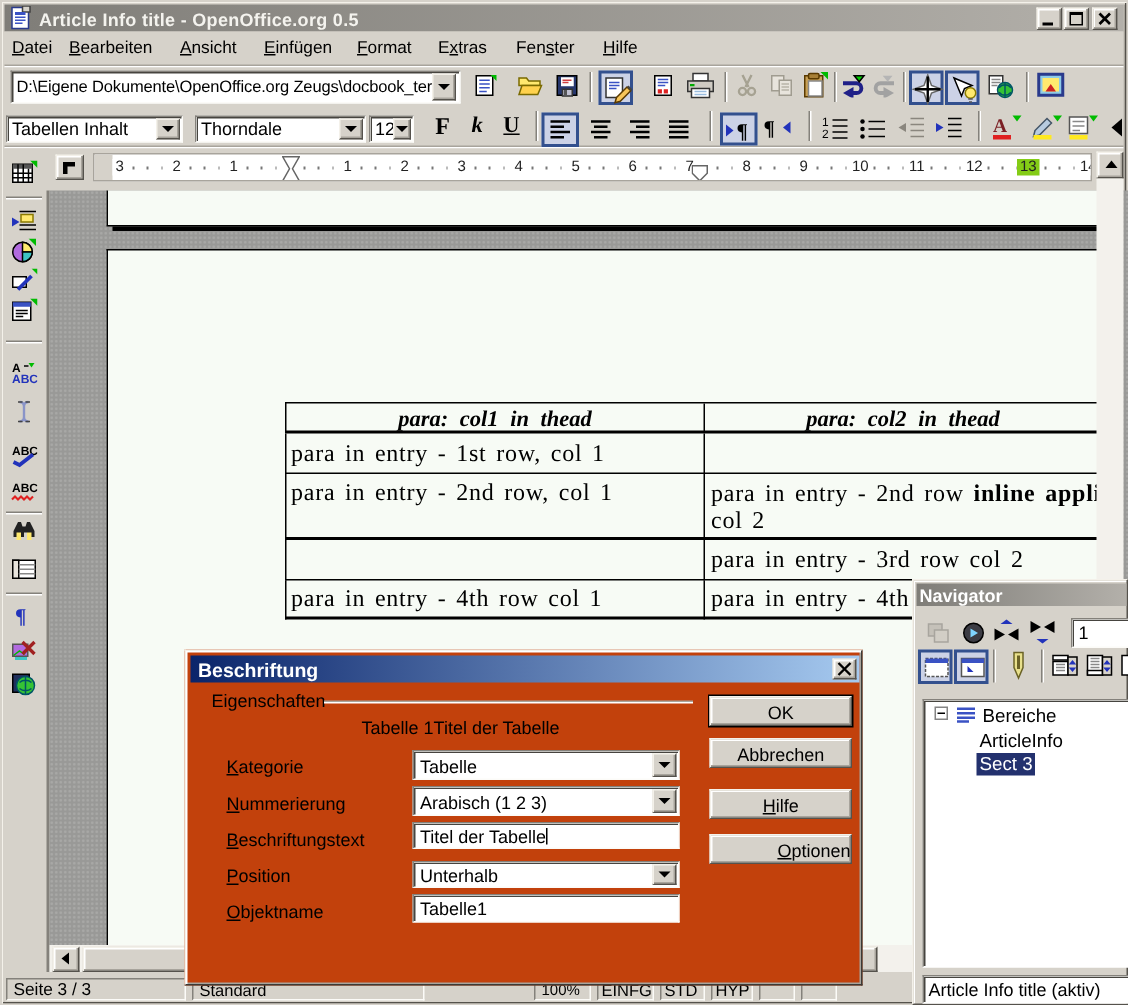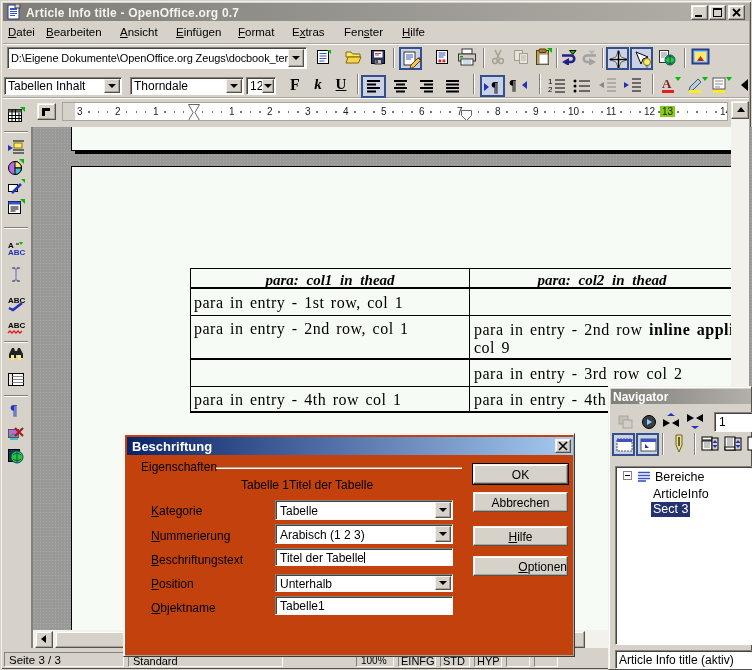--- a/index.html
+++ b/index.html
@@ -20,21 +20,21 @@
 <div class="abs" style="left:6px;top:4px;width:16px;height:16px">
 <svg width="16" height="16" viewBox="0 0 16 16">
       <rect x="2" y="1" width="11" height="14" fill="#fff" stroke="#2a3a8c" stroke-width="1"></rect>
       <rect x="9" y="0" width="5" height="4" fill="#d6d2ca" stroke="#404040" stroke-width="1"></rect>
       <rect x="4" y="4" width="7" height="2" fill="#3a52c4"></rect>
       <rect x="4" y="7" width="7" height="1" fill="#3a52c4"></rect>
       <rect x="4" y="9" width="7" height="1" fill="#3a52c4"></rect>
       <rect x="4" y="11" width="5" height="1" fill="#3a52c4"></rect>
     </svg>
 </div>
-<div class="abs" style="left:26px;top:6px;font-size:12px;font-weight:bold;color:#f4f3ee;letter-spacing:0.2px">Article Info title - OpenOffice.org 0.7</div>
+<div class="abs" style="left:26px;top:6px;font-size:12px;font-weight:bold;color:#f4f3ee;letter-spacing:0.2px">Article Info title - OpenOffice.org 0.5</div>
 
 <div class="abs raised" style="left:691px;top:5px;width:17px;height:15px">
     <div class="abs" style="left:3px;bottom:2px;width:7px;height:2px;background:#000"></div>
   </div>
 <div class="abs raised" style="left:709px;top:5px;width:17px;height:15px">
     <div class="abs" style="left:3px;top:2px;width:9px;height:9px;border:1px solid #000;border-top:2px solid #000"></div>
   </div>
 <div class="abs raised" style="left:728px;top:5px;width:17px;height:15px">
     <svg width="15" height="13" viewBox="0 0 15 13">
       <path d="M4 3 L11 10 M11 3 L4 10" stroke="#000" stroke-width="1.8"></path>
@@ -93,21 +93,21 @@
 <span class="abs" style="left:240px;top:3px;background:#fff;padding:0 2px">3</span>
 <span class="abs" style="left:278px;top:3px;background:#fff;padding:0 2px">4</span>
 <span class="abs" style="left:316px;top:3px;background:#fff;padding:0 2px">5</span>
 <span class="abs" style="left:354px;top:3px;background:#fff;padding:0 2px">6</span>
 <span class="abs" style="left:392px;top:3px;background:#fff;padding:0 2px">7</span>
 <span class="abs" style="left:430px;top:3px;background:#fff;padding:0 2px">8</span>
 <span class="abs" style="left:468px;top:3px;background:#fff;padding:0 2px">9</span>
 <span class="abs" style="left:503px;top:3px;background:#fff;padding:0 2px">10</span>
 <span class="abs" style="left:541px;top:3px;background:#fff;padding:0 2px">11</span>
 <span class="abs" style="left:579px;top:3px;background:#fff;padding:0 2px">12</span>
-<span class="abs" style="left:597px;top:3px;background:#84cc16;padding:0 2px">13</span>
+<span class="abs" style="left:615px;top:3px;background:#84cc16;padding:0 2px">13</span>
 <span class="abs" style="left:655px;top:3px;background:#fff;padding:0 2px">14</span>
 <svg class="abs" style="left:125px;top:1px" width="12" height="17" viewBox="0 0 12 17">
       <path d="M0.5 0.5 h11 l-4.5 8 4.5 8 h-11 l4.5-8 z" fill="#fff" stroke="#666" stroke-width="1"></path>
     </svg>
 <svg class="abs" style="left:398px;top:7px" width="11" height="11" viewBox="0 0 11 11">
       <path d="M0.5 0.5 h10 v5 l-5 5 -5-5 z" fill="#fff" stroke="#666" stroke-width="1"></path>
     </svg>
 </div>
 
 <div class="abs" style="left:3px;top:99px;width:30px;height:548px;background:#d6d2ca"></div>
@@ -128,21 +128,21 @@
   <div class="abs" style="left:279px;top:0;width:264px;height:19px;text-align:center;font-weight:bold;font-style:italic;padding-top:3px;font-size:15px;letter-spacing:0;word-spacing:4px">para: col2 in thead</div>
 </div>
 <div class="abs" style="left:0;top:21px;width:543px;height:27px;border-left:1px solid #000;border-right:1px solid #000;border-bottom:1px solid #000">
   <div class="abs" style="left:3px;top:5px">para in entry - 1st row, col 1</div>
   <div class="abs" style="left:278px;top:0;width:1px;height:27px;background:#000"></div>
 </div>
 <div class="abs" style="left:0;top:48px;width:543px;height:44px;border-left:1px solid #000;border-right:1px solid #000;border-bottom:2px solid #000">
   <div class="abs" style="left:3px;top:4px">para in entry - 2nd row, col 1</div>
   <div class="abs" style="left:278px;top:0;width:1px;height:44px;background:#000"></div>
   <div class="abs" style="left:283px;top:5px;width:259px;line-height:18px;white-space:nowrap;overflow:hidden">para in entry - 2nd row <b>inline application eleme</b></div>
-  <div class="abs" style="left:283px;top:23px">col 9</div>
+  <div class="abs" style="left:283px;top:23px">col 2</div>
 </div>
 <div class="abs" style="left:0;top:92px;width:543px;height:27px;border-left:1px solid #000;border-right:1px solid #000;border-bottom:1px solid #000">
   <div class="abs" style="left:278px;top:0;width:1px;height:27px;background:#000"></div>
   <div class="abs" style="left:283px;top:5px">para in entry - 3rd row col 2</div>
 </div>
 <div class="abs" style="left:0;top:119px;width:543px;height:26px;border-left:1px solid #000;border-right:1px solid #000;border-bottom:2px solid #000">
   <div class="abs" style="left:3px;top:4px">para in entry - 4th row col 1</div>
   <div class="abs" style="left:278px;top:0;width:1px;height:26px;background:#000"></div>
   <div class="abs" style="left:283px;top:4px">para in entry - 4th row col 2</div>
 </div>

